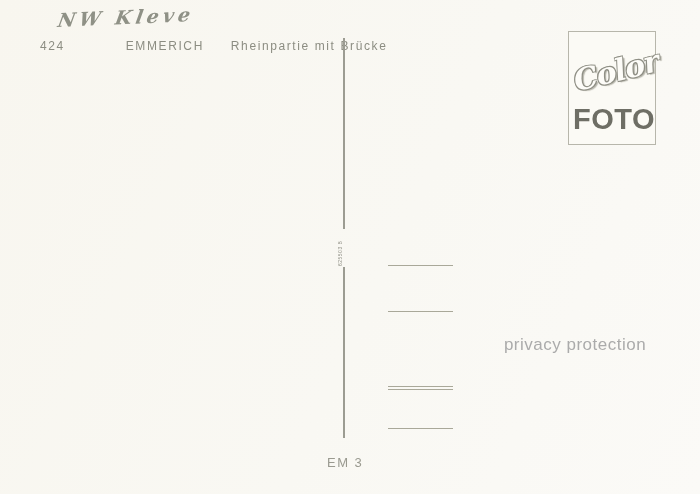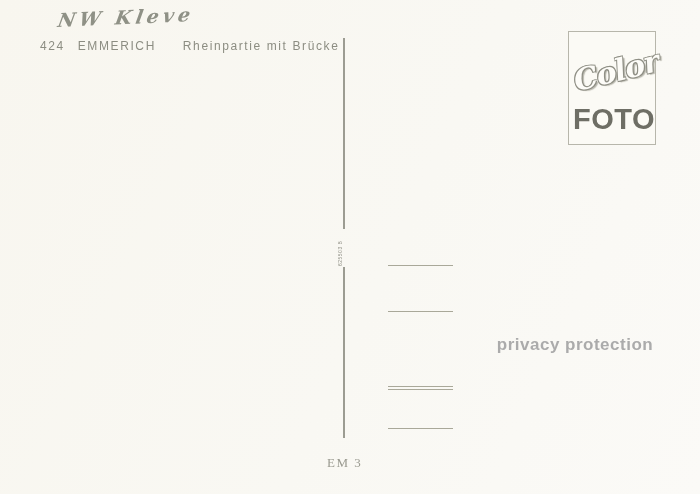--- a/index.html
+++ b/index.html
@@ -33,21 +33,21 @@
   .title-row {
     position: absolute;
     left: 40px;
     top: 39px;
     color: #8c8d82;
     font-size: 12px;
     letter-spacing: 1.6px;
     white-space: nowrap;
   }
   .title-row .num { margin-right: 8px; }
-  .title-row .city { margin-right: 22px; }
+  .title-row .city { margin-right: 22px; margin-left: 48px; }
 
   
   .logo-box {
     position: absolute;
     left: 568px;
     top: 31px;
     width: 88px;
     height: 114px;
     border: 1px solid #b7b6ab;
     background: #fbfaf5;
@@ -120,35 +120,34 @@
 
   
   .watermark {
     position: absolute;
     left: 480px;
     top: 339px;
     width: 190px;
     text-align: center;
     color: #ababab;
     font-size: 17px;
-    font-weight: bold;
+    font-weight: normal;
     line-height: 12px;
     letter-spacing: 0.5px;
   }
   .watermark .wline2 { padding-left: 12px; }
 
   
   .bottom-code {
     position: absolute;
     left: 327px;
     top: 455px;
     color: #9a9a90;
     font-size: 13px;
     letter-spacing: 1.5px;
-    font-family: Liberation Serif, serif;
   }
 </style>
 </head>
 <body>
 
 <div class="postcard">
 
   <div class="handwriting">NW Kleve</div>
 
   <div class="title-row">

